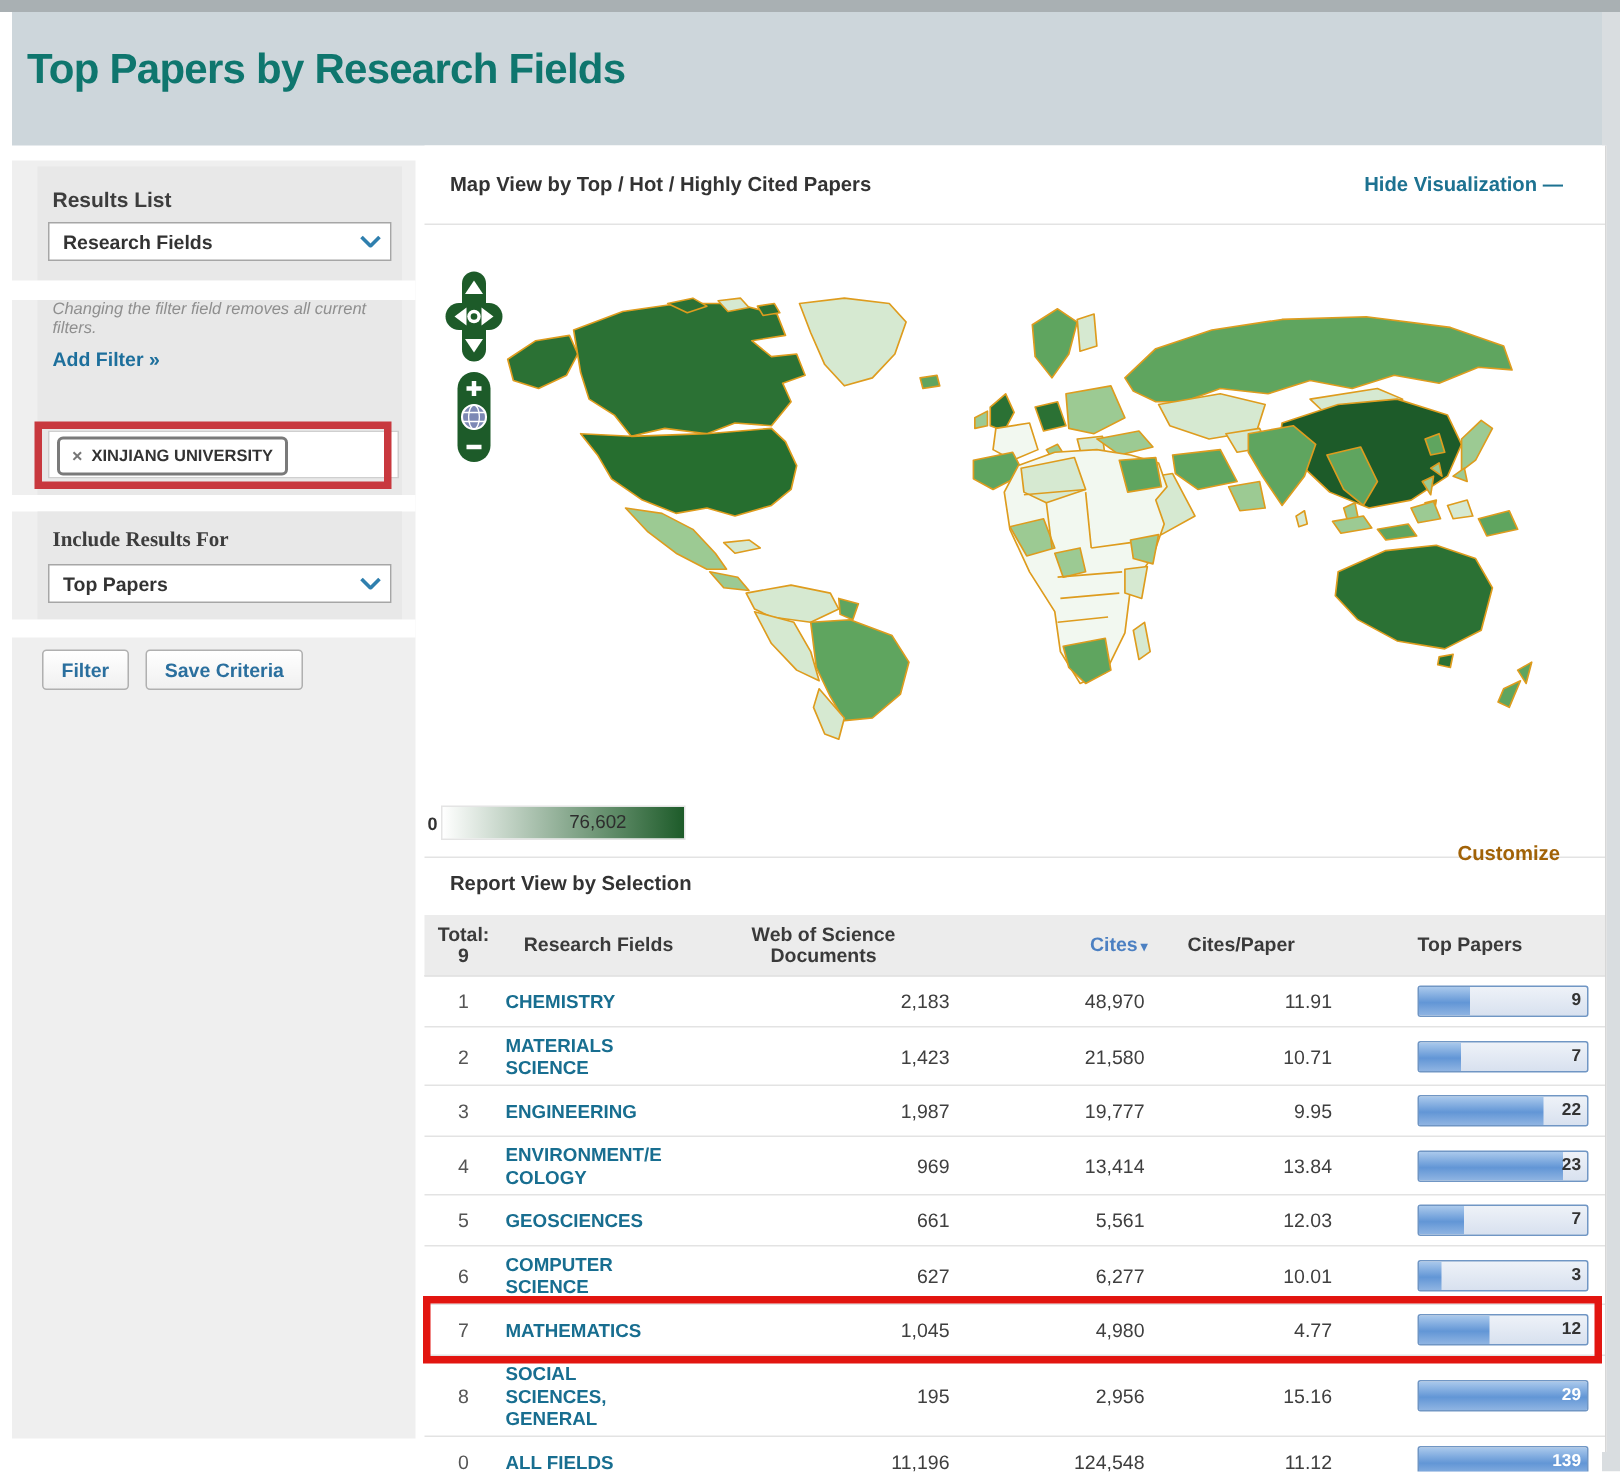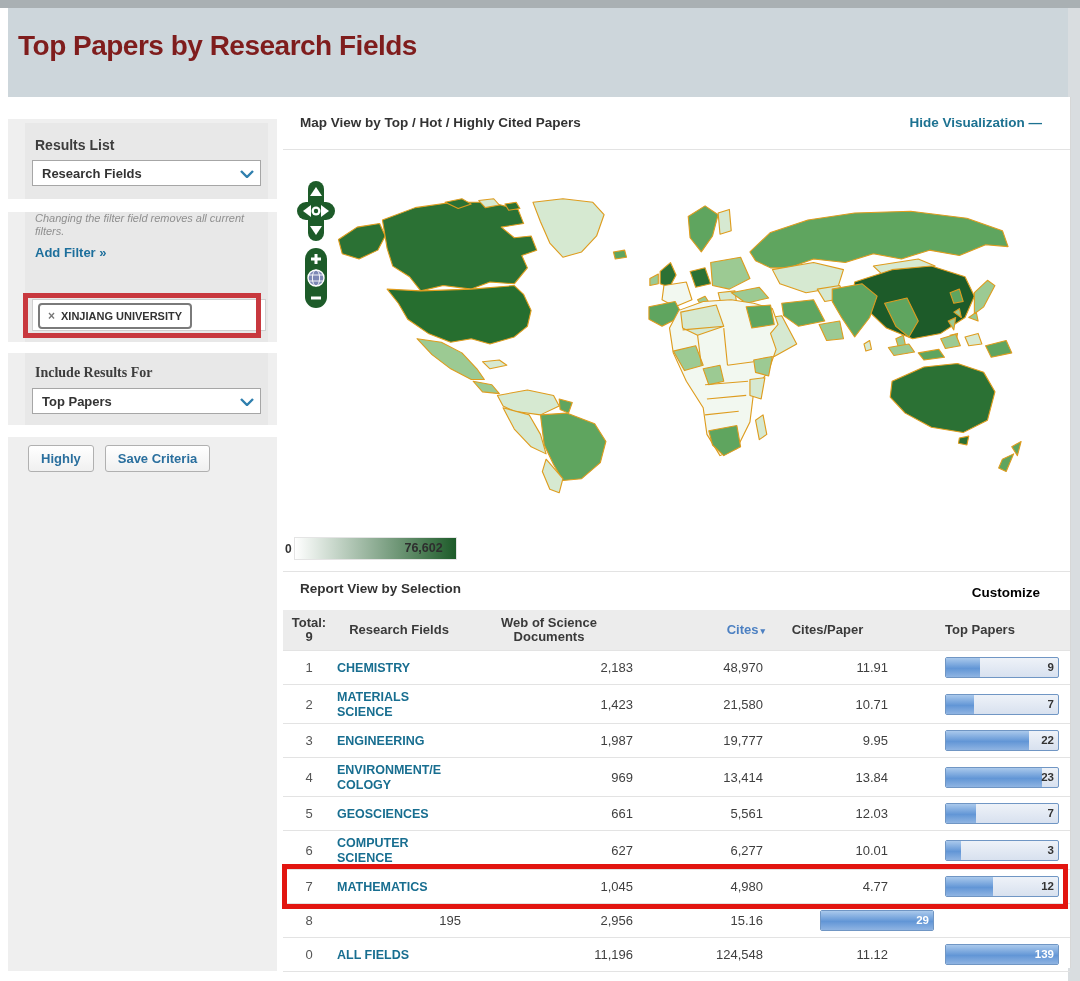--- a/index.html
+++ b/index.html
@@ -5,24 +5,24 @@
   html,body{margin:0;padding:0;background:#ffffff;}
   body{width:1080px;height:981px;position:relative;font-family:"Liberation Sans",sans-serif;overflow:hidden;}
   .abs{position:absolute;}
 
   
   .top-strip{left:0;top:0;width:1080px;height:8px;background:#a9b0b3;}
   .right-strip{right:0;top:8px;width:12px;height:973px;background:#d9dde0;}
 
   
   .header-slab{left:8px;top:8px;width:1060px;height:89px;background:#cdd6db;}
-  .page-title{position:absolute;left:10px;top:22px;font-size:28px;font-weight:bold;color:#7f1d1d;letter-spacing:-0.5px;}
+  .page-title{position:absolute;left:10px;top:22px;font-size:28px;font-weight:bold;color:#0f766e;letter-spacing:-0.5px;}
 
   
-  .sidebar{left:8px;top:107px;width:269px;height:852px;background:#efefef;margin-top:12px;}
+  .sidebar{left:8px;top:107px;width:269px;height:852px;background:#efefef;}
   .gap{position:absolute;left:0;width:269px;background:#ffffff;}
   .card{position:absolute;left:17px;width:243px;background:#e8e8e8;padding:0;}
   .side-label{font-size:14px;font-weight:bold;color:#3d3d3d;}
   .select{height:24px;background:#ffffff;border:1px solid #a6a6a6;display:flex;align-items:center;justify-content:space-between;padding:0 6px 0 9px;cursor:pointer;}
   .select-text{font-size:13px;font-weight:bold;color:#333;}
   .note{font-size:11px;font-style:italic;color:#8f8f8f;line-height:13px;}
   .blue-link{font-size:13px;font-weight:bold;color:#1d6f9c;text-decoration:none;cursor:pointer;}
   .help-icon{display:inline-flex;width:16px;height:16px;border-radius:50%;background:#2d79a8;color:#fff;font-size:11px;font-weight:bold;align-items:center;justify-content:center;vertical-align:-3px;margin-left:5px;cursor:pointer;}
   .filter-input{position:absolute;left:7px;top:87px;width:232px;height:30px;background:#ffffff;border:1px solid #cfcfcf;}
   .filter-tag{position:absolute;left:5px;top:3px;height:22px;border:2px solid #7a7a7a;border-radius:4px;background:#fff;display:flex;align-items:center;padding:0 8px;gap:6px;}
@@ -43,24 +43,24 @@
   .zoom-ctl{position:absolute;left:21px;top:150px;width:24px;height:62px;cursor:pointer;}
 
   .g1{fill:#1d5b29;} .g2{fill:#2b7134;} .g2b{fill:#266e2f;} .g3{fill:#5fa55f;}
   .g4{fill:#9cca93;} .g5{fill:#d6e9d1;} .g6{fill:#f2f8f0;}
   .map-svg path, .map-svg polygon{stroke:#de9c1e;stroke-width:1.2;stroke-linejoin:round;}
   .borderline{fill:none;stroke:#de9c1e;stroke-width:1.1;}
 
   .legend{position:absolute;left:2px;top:440px;display:flex;align-items:center;}
   .legend-min{font-size:12px;font-weight:bold;color:#333;margin-right:2px;}
   .legend-bar{position:relative;width:161px;height:21px;background:linear-gradient(to right,#ffffff,#1d5b29);border:1px solid #e4e4e4;}
-  .legend-max{position:absolute;right:13px;top:3px;font-size:12.5px;font-weight:bold;color:#2e2e2e;}
+  .legend-max{position:absolute;right:38px;top:3px;font-size:12.5px;font-weight:normal;color:#2e2e2e;}
 
   .report-title{position:absolute;left:17px;top:484px;font-size:13.5px;font-weight:bold;color:#333;}
-  .customize-link{position:absolute;right:30px;top:488px;font-size:13.5px;font-weight:bold;color:#000000;cursor:pointer;}
+  .customize-link{position:absolute;right:30px;top:464px;font-size:13.5px;font-weight:bold;color:#a16207;cursor:pointer;}
 
   .grid-cols{display:grid;grid-template-columns:52px 128px 172px 130px 125px 180px;}
   .thead{position:absolute;left:0;top:513px;width:787px;background:#ececec;border-bottom:1px solid #dcdcdc;padding:6px 0;}
   .th{font-size:13px;font-weight:bold;color:#3a3a3a;text-align:center;line-height:14px;align-self:center;}
   .th.docs{max-width:110px;justify-self:center;}
   .th.cites{color:#4c80c2;cursor:pointer;text-align:right;}
   .sort-tri{font-size:9px;color:#4c80c2;margin-left:2px;}
   .tbody{position:absolute;left:0;top:553px;width:787px;}
   .trow{position:relative;border-top:1px solid #e3e3e3;padding:4px 0;min-height:25px;align-items:center;}
   .trow:last-child{border-bottom:1px solid #e3e3e3;}
@@ -119,21 +119,21 @@
       <span class="select-text">Top Papers</span>
       <span><svg width="14" height="8">
             <path d="M1 1 L7 7 L13 1" stroke="#2f7fae" stroke-width="2.4" fill="none"></path>
           </svg></span>
     </div>
   </div>
 
   <div class="gap" style="top:306px;height:12px;"></div>
 
   <div class="btn-row">
-    <button class="btn">Highly</button>
+    <button class="btn">Filter</button>
     <button class="btn">Save Criteria</button>
   </div>
 
   <div class="side-annotation"></div>
 </div>
 
 <div class="abs main">
 
   <div class="map-head-title">Map View by Top / Hot / Highly Cited Papers</div>
   <a class="hide-link"><span>Hide Visualization</span> <span>—</span></a>
@@ -373,20 +373,23 @@
       <div class="bar">
         <div class="bar-fill" style="width: 42%;"></div>
         <span class="bar-val">12</span>
       </div>
     </div>
     <div class="row-annotation"></div>
   </div>
 
   <div class="trow grid-cols">
     <div class="td rank">8</div>
+    <div class="td field"><a class="field-link">SOCIAL
+SCIENCES,
+GENERAL</a></div>
     <div class="td num">195</div>
     <div class="td num">2,956</div>
     <div class="td num">15.16</div>
     <div class="td">
       <div class="bar">
         <div class="bar-fill" style="width: 100%;"></div>
         <span class="bar-val on-fill">29</span>
       </div>
     </div>
 

